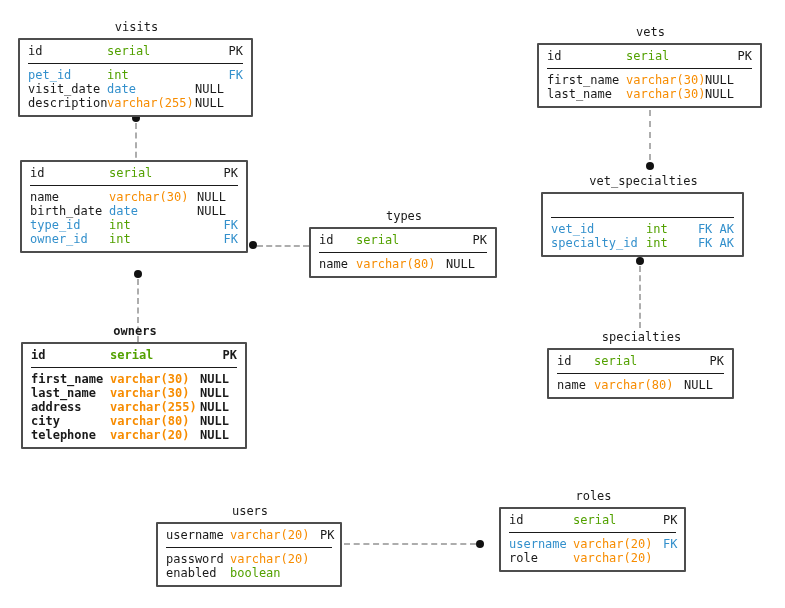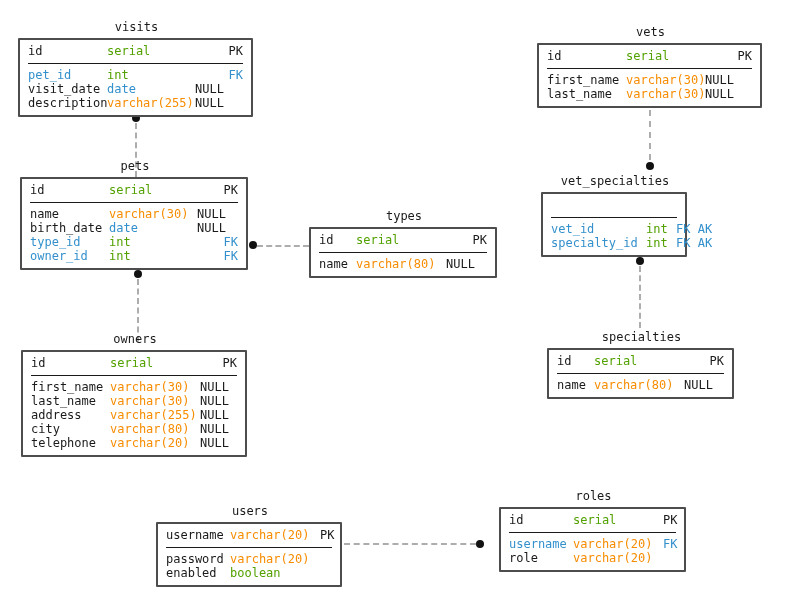--- a/index.html
+++ b/index.html
@@ -25,25 +25,25 @@
   .c-text{color:var(--text);} .c-green{color:var(--green);}
   .c-orange{color:var(--orange);} .c-blue{color:var(--blue);}
 
   
   .t-visits{left:18px;top:21px;}  .t-visits .tbl-box{width:235px;}
   .t-visits .trow{grid-template-columns:79px 88px 1fr auto;}
   .t-pets{left:20px;top:160px;}   .t-pets .tbl-box{width:228px;}
   .t-pets .trow{grid-template-columns:79px 88px 1fr auto;}
   .t-types{left:309px;top:210px;} .t-types .tbl-box{width:188px;}
   .t-types .trow{grid-template-columns:37px 90px 1fr auto;}
-  .t-owners{left:21px;top:333px;} .t-owners .tbl-box{width:226px;}
+  .t-owners{left:21px;top:325px;font-weight:bold;} .t-owners .tbl-box{width:226px;}
   .t-owners .trow{grid-template-columns:79px 90px 1fr auto;}
   .t-vets{left:537px;top:26px;}   .t-vets .tbl-box{width:225px;}
   .t-vets .trow{grid-template-columns:79px 79px 1fr auto;}
-  .t-vet_specialties{left:541px;top:175px;} .t-vet_specialties .tbl-box{width:146px;}
+  .t-vet_specialties{left:541px;top:175px;} .t-vet_specialties .tbl-box{width:203px;}
   .t-vet_specialties .trow{grid-template-columns:95px 30px 1fr auto;}
   .t-specialties{left:547px;top:331px;} .t-specialties .tbl-box{width:187px;}
   .t-specialties .trow{grid-template-columns:37px 90px 1fr auto;}
   .t-users{left:156px;top:505px;} .t-users .tbl-box{width:186px;}
   .t-users .trow{grid-template-columns:64px 90px 1fr auto;}
   .t-roles{left:499px;top:490px;} .t-roles .tbl-box{width:187px;}
   .t-roles .trow{grid-template-columns:64px 90px 1fr auto;}
 
   
   .conn{position:absolute;}
@@ -109,21 +109,20 @@
           <span class="fname c-text">description</span>
           <span class="ftype c-orange">varchar(255)</span>
           <span class="fnull c-text">NULL</span>
           <span class="fkey c-text"></span>
         </div>
       </div>
   </div>
 </div>
 
 <div class="tbl t-pets">
-  <div class="tbl-title">pets</div>
   <div class="tbl-box">
     <div>
         <div class="trow">
           <span class="fname c-text">id</span>
           <span class="ftype c-green">serial</span>
           <span class="fnull c-text"></span>
           <span class="fkey c-text">PK</span>
         </div>
       </div>
     <div class="tbl-sep"></div>

